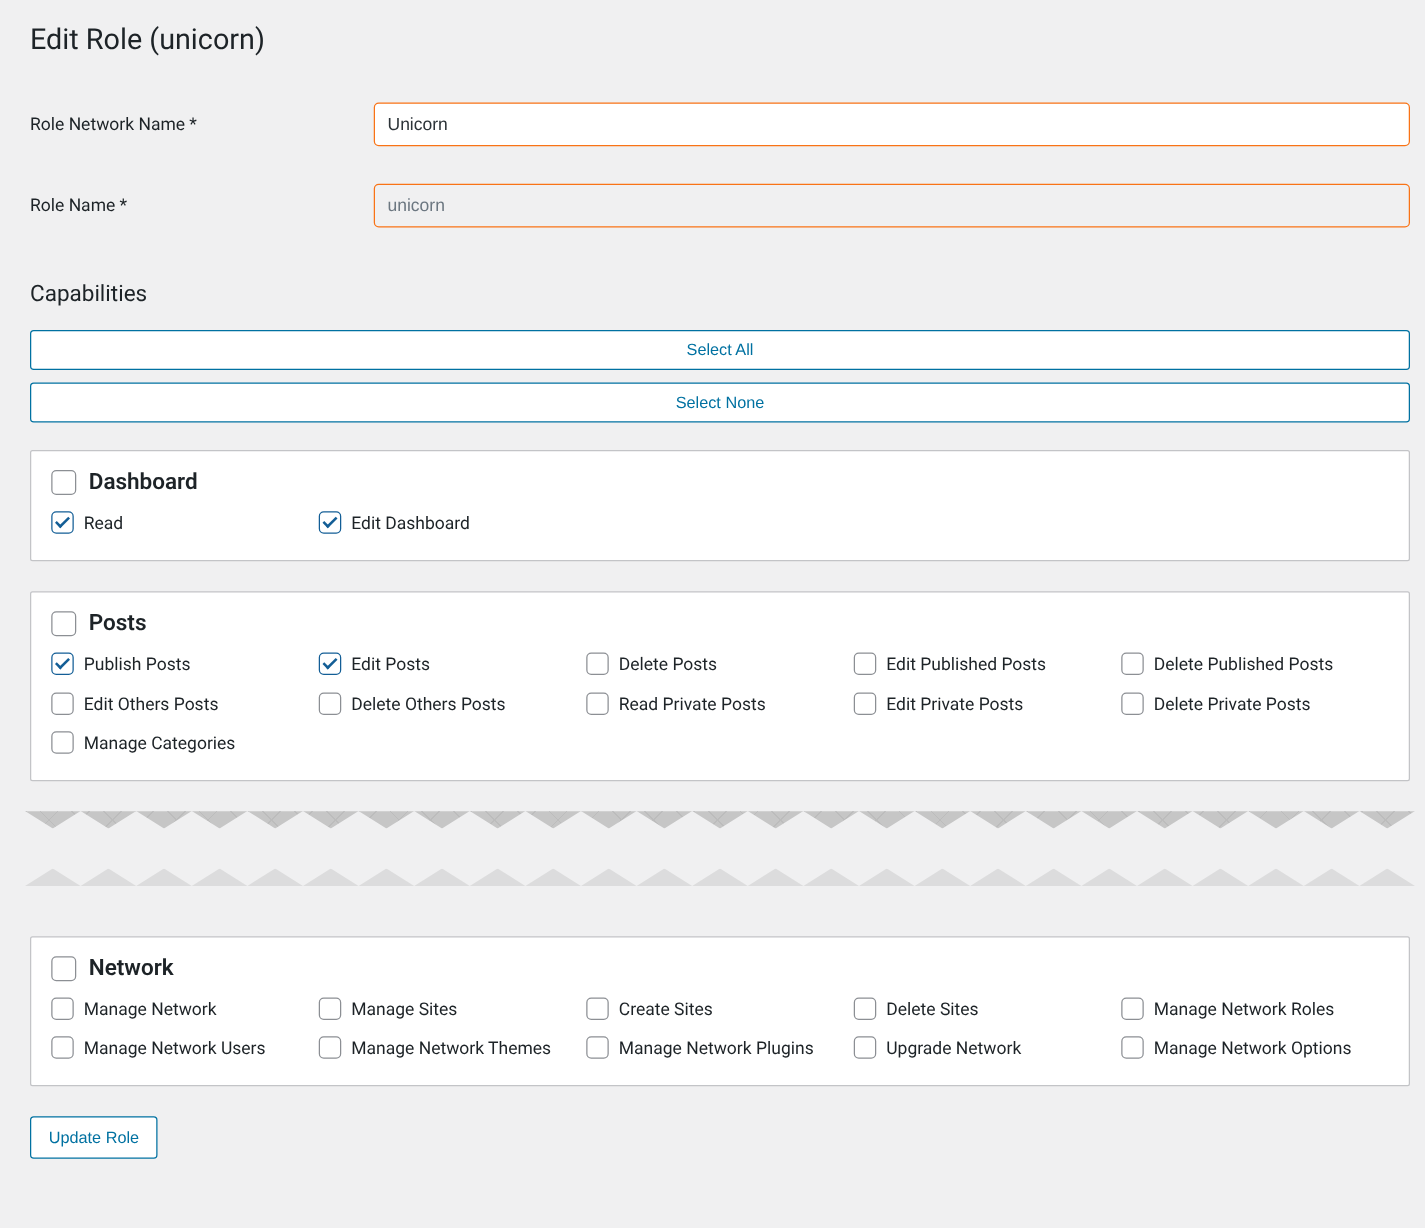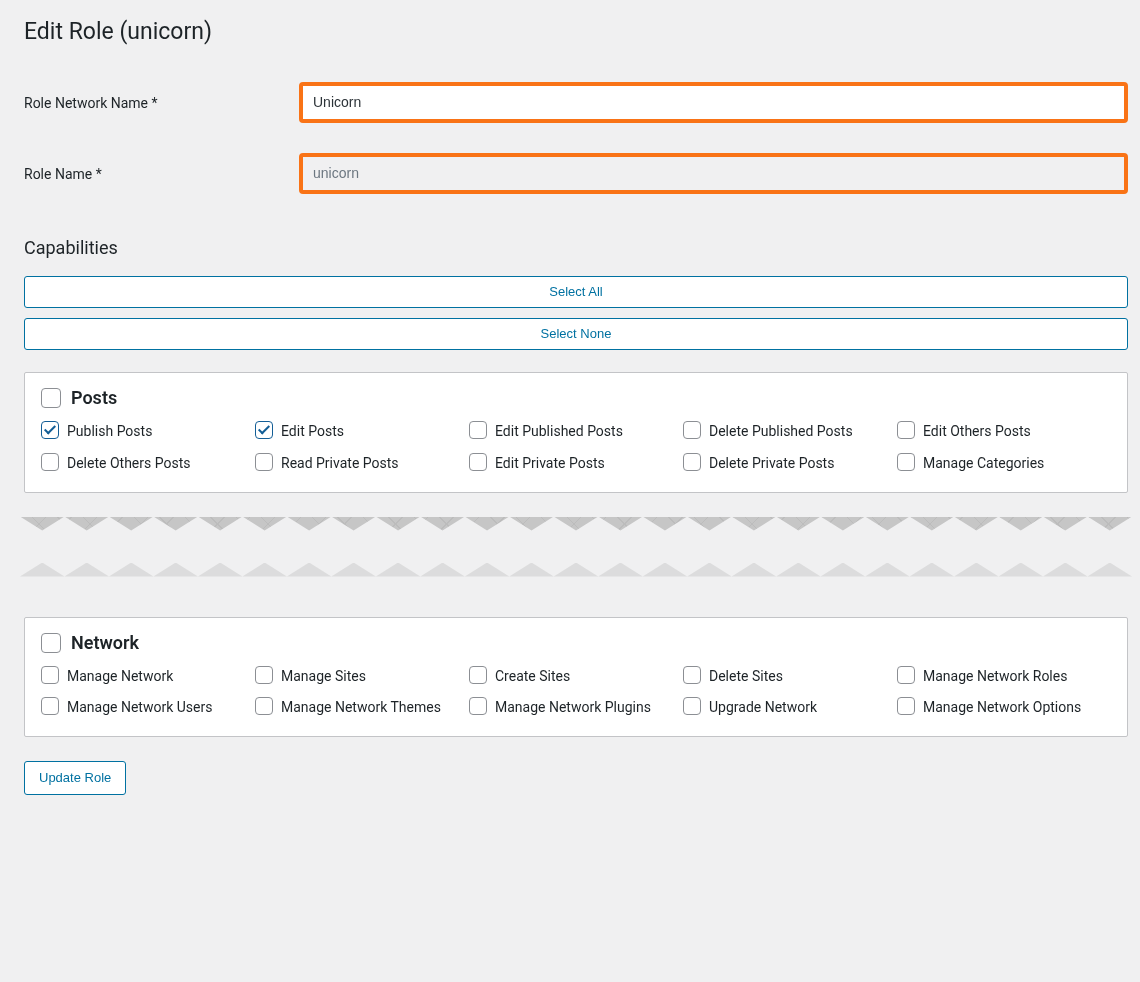--- a/index.html
+++ b/index.html
@@ -26,21 +26,21 @@
       color: #1d2327;
       width: 275px;
       padding: 20px 10px 20px 0;
       vertical-align: middle;
     }
     .form-table td { padding: 15px 0; }
     input[type="text"] {
       width: 100%;
       font-size: 14px;
       padding: 6px 10px;
-      border: 4px solid #f97316;
+      border: 1px solid #f97316;
       border-radius: 4px;
       background: #fff;
       color: #2c3338;
       line-height: 1.5;
     }
     input[type="text"][readonly] {
       background: #f0f0f1;
       color: #6c7781;
     }
     h2.section-title {
@@ -202,37 +202,57 @@
   </tbody>
     </table>
 
   <h2 class="section-title">Capabilities</h2>
 
   <div class="toolbar">
     <button class="button">Select All</button>
     <button class="button">Select None</button>
   </div>
 
+  <div class="cap-group">
+    <div class="cap-group-header">
+      <input type="checkbox" class="chk group" style="">
+      <h3>Dashboard</h3>
+    </div>
+    <div class="cap-grid">
+      <div class="cap-item">
+          <input type="checkbox" class="chk" checked="" style="">
+          <label>Read</label>
+        </div>
+      <div class="cap-item">
+          <input type="checkbox" class="chk" checked="" style="">
+          <label>Edit Dashboard</label>
+        </div>
+    </div>
+  </div>
 
   <div class="cap-group">
     <div class="cap-group-header">
       <input type="checkbox" class="chk group" style="">
       <h3>Posts</h3>
     </div>
     <div class="cap-grid">
       <div class="cap-item">
           <input type="checkbox" class="chk" checked="" style="">
           <label>Publish Posts</label>
         </div>
       <div class="cap-item">
           <input type="checkbox" class="chk" checked="" style="">
           <label>Edit Posts</label>
         </div>
       <div class="cap-item">
           <input type="checkbox" class="chk" style="">
+          <label>Delete Posts</label>
+        </div>
+      <div class="cap-item">
+          <input type="checkbox" class="chk" style="">
           <label>Edit Published Posts</label>
         </div>
       <div class="cap-item">
           <input type="checkbox" class="chk" style="">
           <label>Delete Published Posts</label>
         </div>
       <div class="cap-item">
           <input type="checkbox" class="chk" style="">
           <label>Edit Others Posts</label>
         </div>

